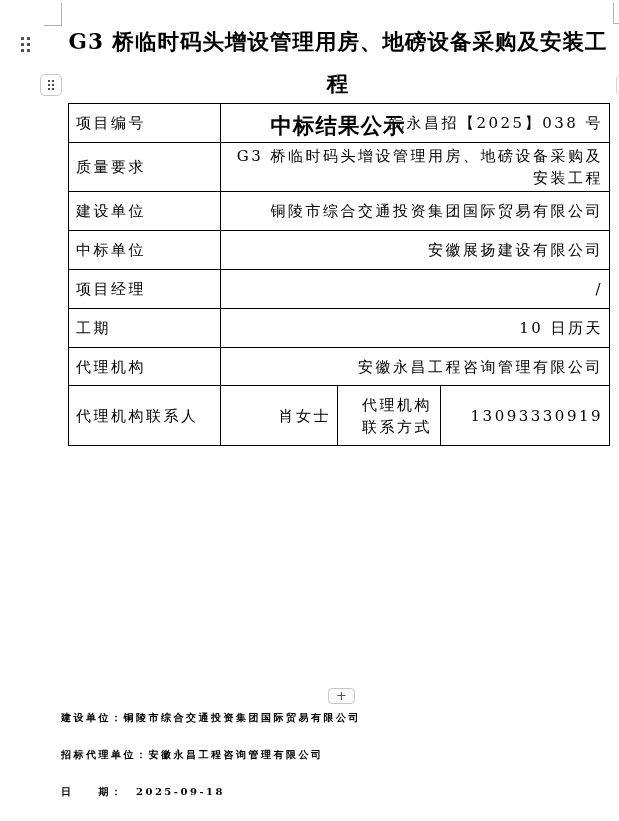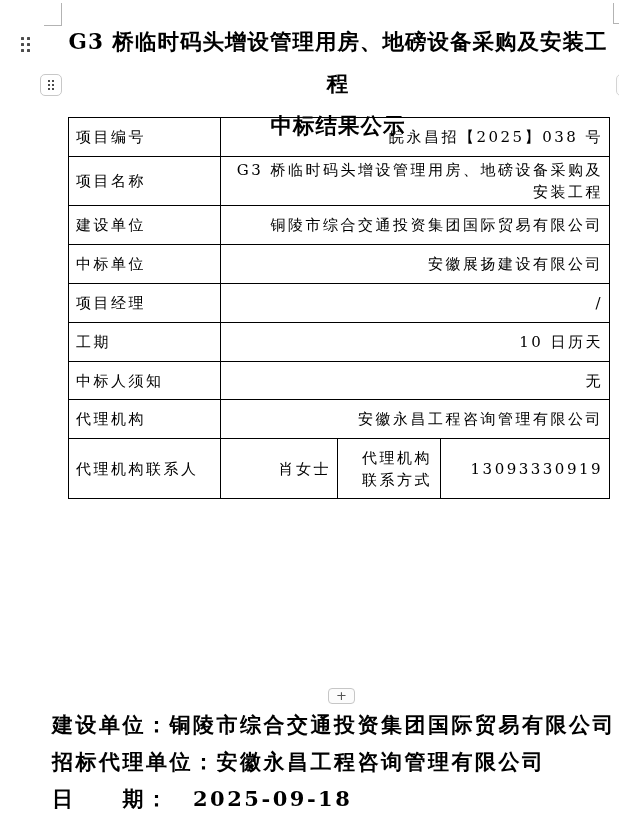--- a/index.html
+++ b/index.html
@@ -67,21 +67,21 @@
   .doc-title {
     position: absolute; left: 60px; top: 21px; width: 556px;
     text-align: center;
     font-size: 21.5px; font-weight: bold;
     letter-spacing: 1px;
     line-height: 42px;
   }
 
   
   .doc-table {
-    position: absolute; left: 68px; top: 117px;
+    position: absolute; left: 68px; top: 103px;
     width: 541px;
     border-collapse: collapse;
     table-layout: fixed;
   }
   .doc-table th, .doc-table td {
     border: 1.5px solid #000;
     font-size: 15px;
     font-weight: normal;
     letter-spacing: 2.5px;
     line-height: 22px;
@@ -109,22 +109,22 @@
     background: #fcfcfc;
     color: #555;
     font-family: "DejaVu Sans", "Liberation Sans", sans-serif;
     font-size: 13px; line-height: 13px;
     text-align: center;
     cursor: pointer;
   }
 
   
   .footer-line {
-    position: absolute; left: 52px;
-    font-size: 21px; font-weight: bold;
+    position: absolute; left: 61px;
+    font-size: 10px; font-weight: bold;
     letter-spacing: 2.5px;
     white-space: pre;
   }
   .footer-line.l1 { top: 711px; }
   .footer-line.l2 { top: 748px; }
   .footer-line.l3 { top: 785px; }
 </style>
 </head>
 <body>
 
@@ -164,42 +164,38 @@
       <col style="width:117px">
       <col style="width:103px">
       <col style="width:169px">
   </colgroup>
   <tbody id="table-body">
     <tr>
         <th>项目编号</th>
         <td colspan="3">皖永昌招【2025】038 号</td>
       </tr>
       <tr>
-        <th>项目名称</th>
+        <th>质量要求</th>
         <td colspan="3">G3 桥临时码头增设管理用房、地磅设备采购及安装工程</td>
       </tr>
       <tr>
         <th>建设单位</th>
         <td colspan="3">铜陵市综合交通投资集团国际贸易有限公司</td>
       </tr>
       <tr>
         <th>中标单位</th>
         <td colspan="3">安徽展扬建设有限公司</td>
       </tr>
       <tr>
         <th>项目经理</th>
         <td colspan="3">/</td>
       </tr>
       <tr>
         <th>工期</th>
         <td colspan="3">10 日历天</td>
-      </tr>
-      <tr>
-        <th>中标人须知</th>
-        <td colspan="3">无</td>
       </tr>
       <tr>
         <th>代理机构</th>
         <td colspan="3">安徽永昌工程咨询管理有限公司</td>
       </tr>
       <tr class="contact-row">
       <th>代理机构联系人</th>
       <td>肖女士</td>
       <td class="phone-label-cell">代理机构联系方式</td>
       <td>13093330919</td>

